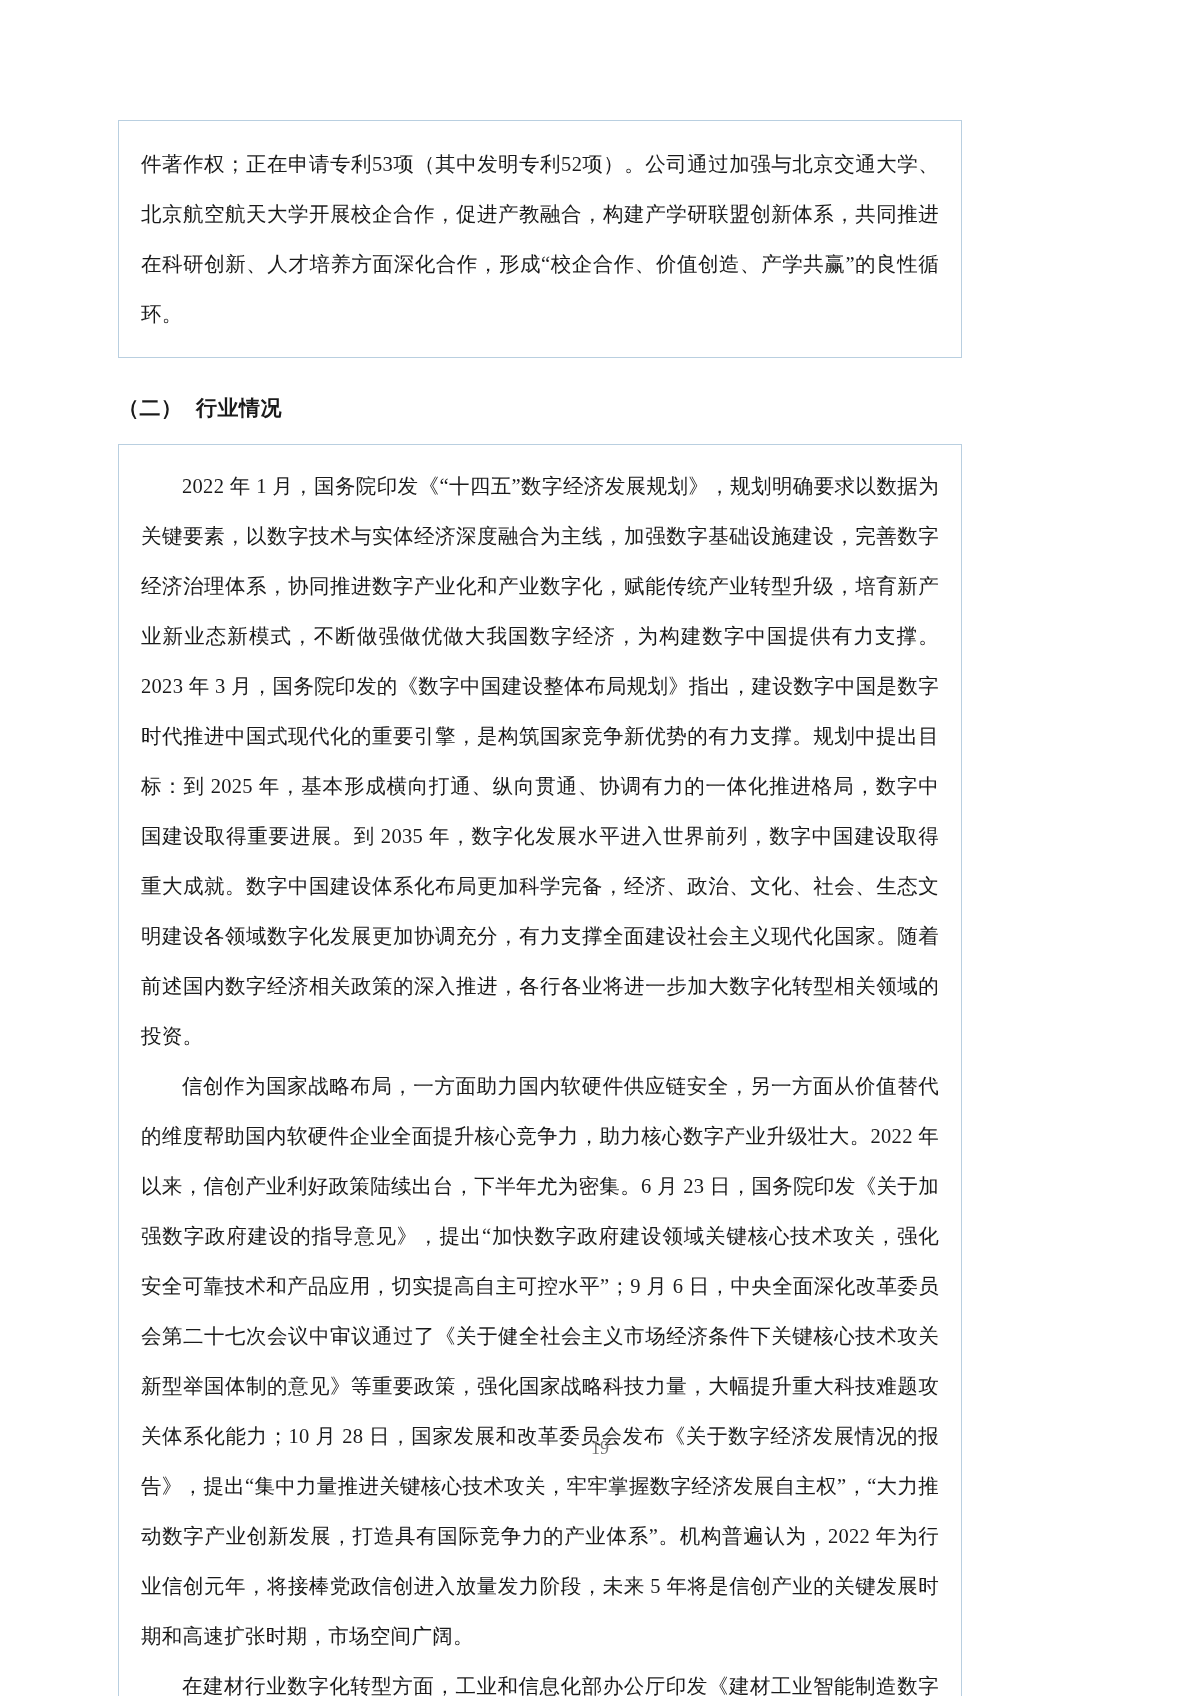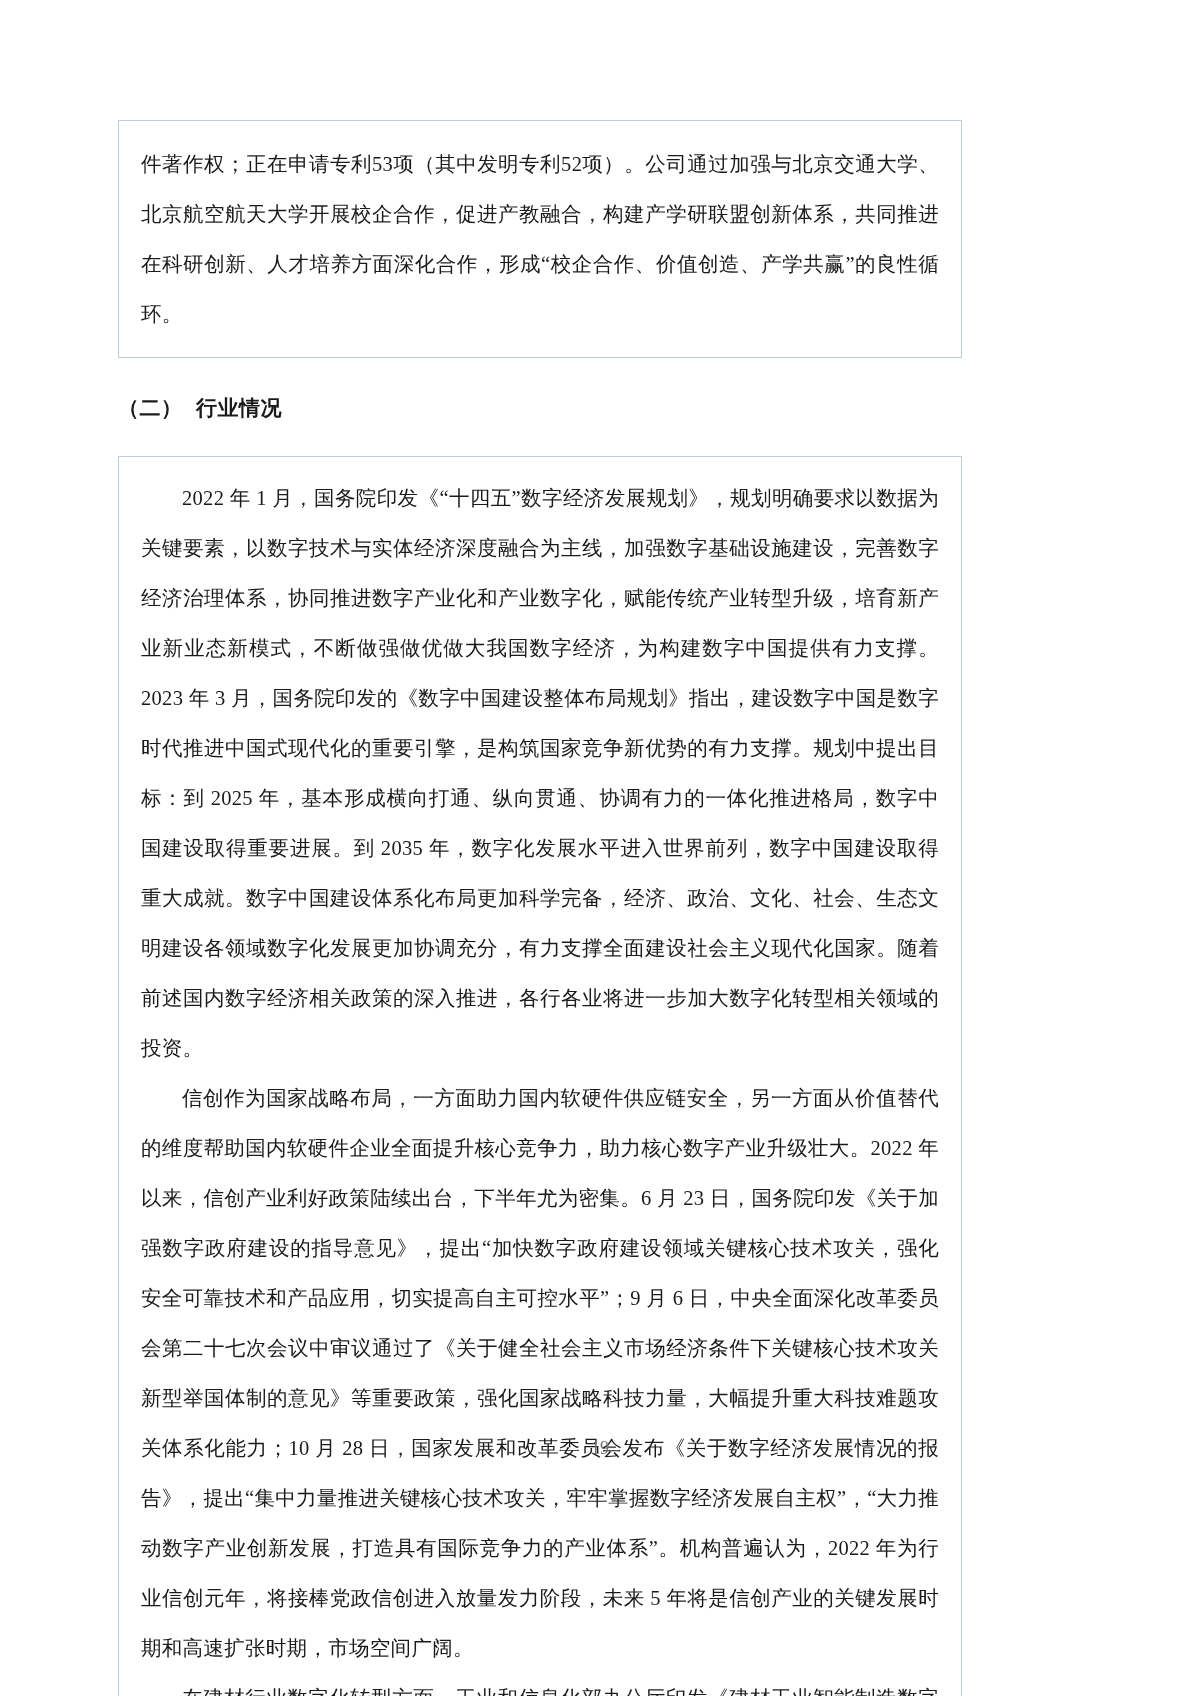--- a/index.html
+++ b/index.html
@@ -37,21 +37,21 @@
     font-size: 20.5px;
     line-height: 50px;
     text-align: justify;
     text-justify: inter-ideograph;
     letter-spacing: 0.3px;
   }
   p.indent {
     text-indent: 41px;
   }
   .section-heading {
-    margin: 34px 0 32px 0;
+    margin: 34px 0 20px 0;
     font-size: 21px;
     font-weight: bold;
     line-height: 32px;
     letter-spacing: 0.5px;
   }
   .section-heading .num {
     display: inline-block;
     width: 78px;
   }
   .page-number {

